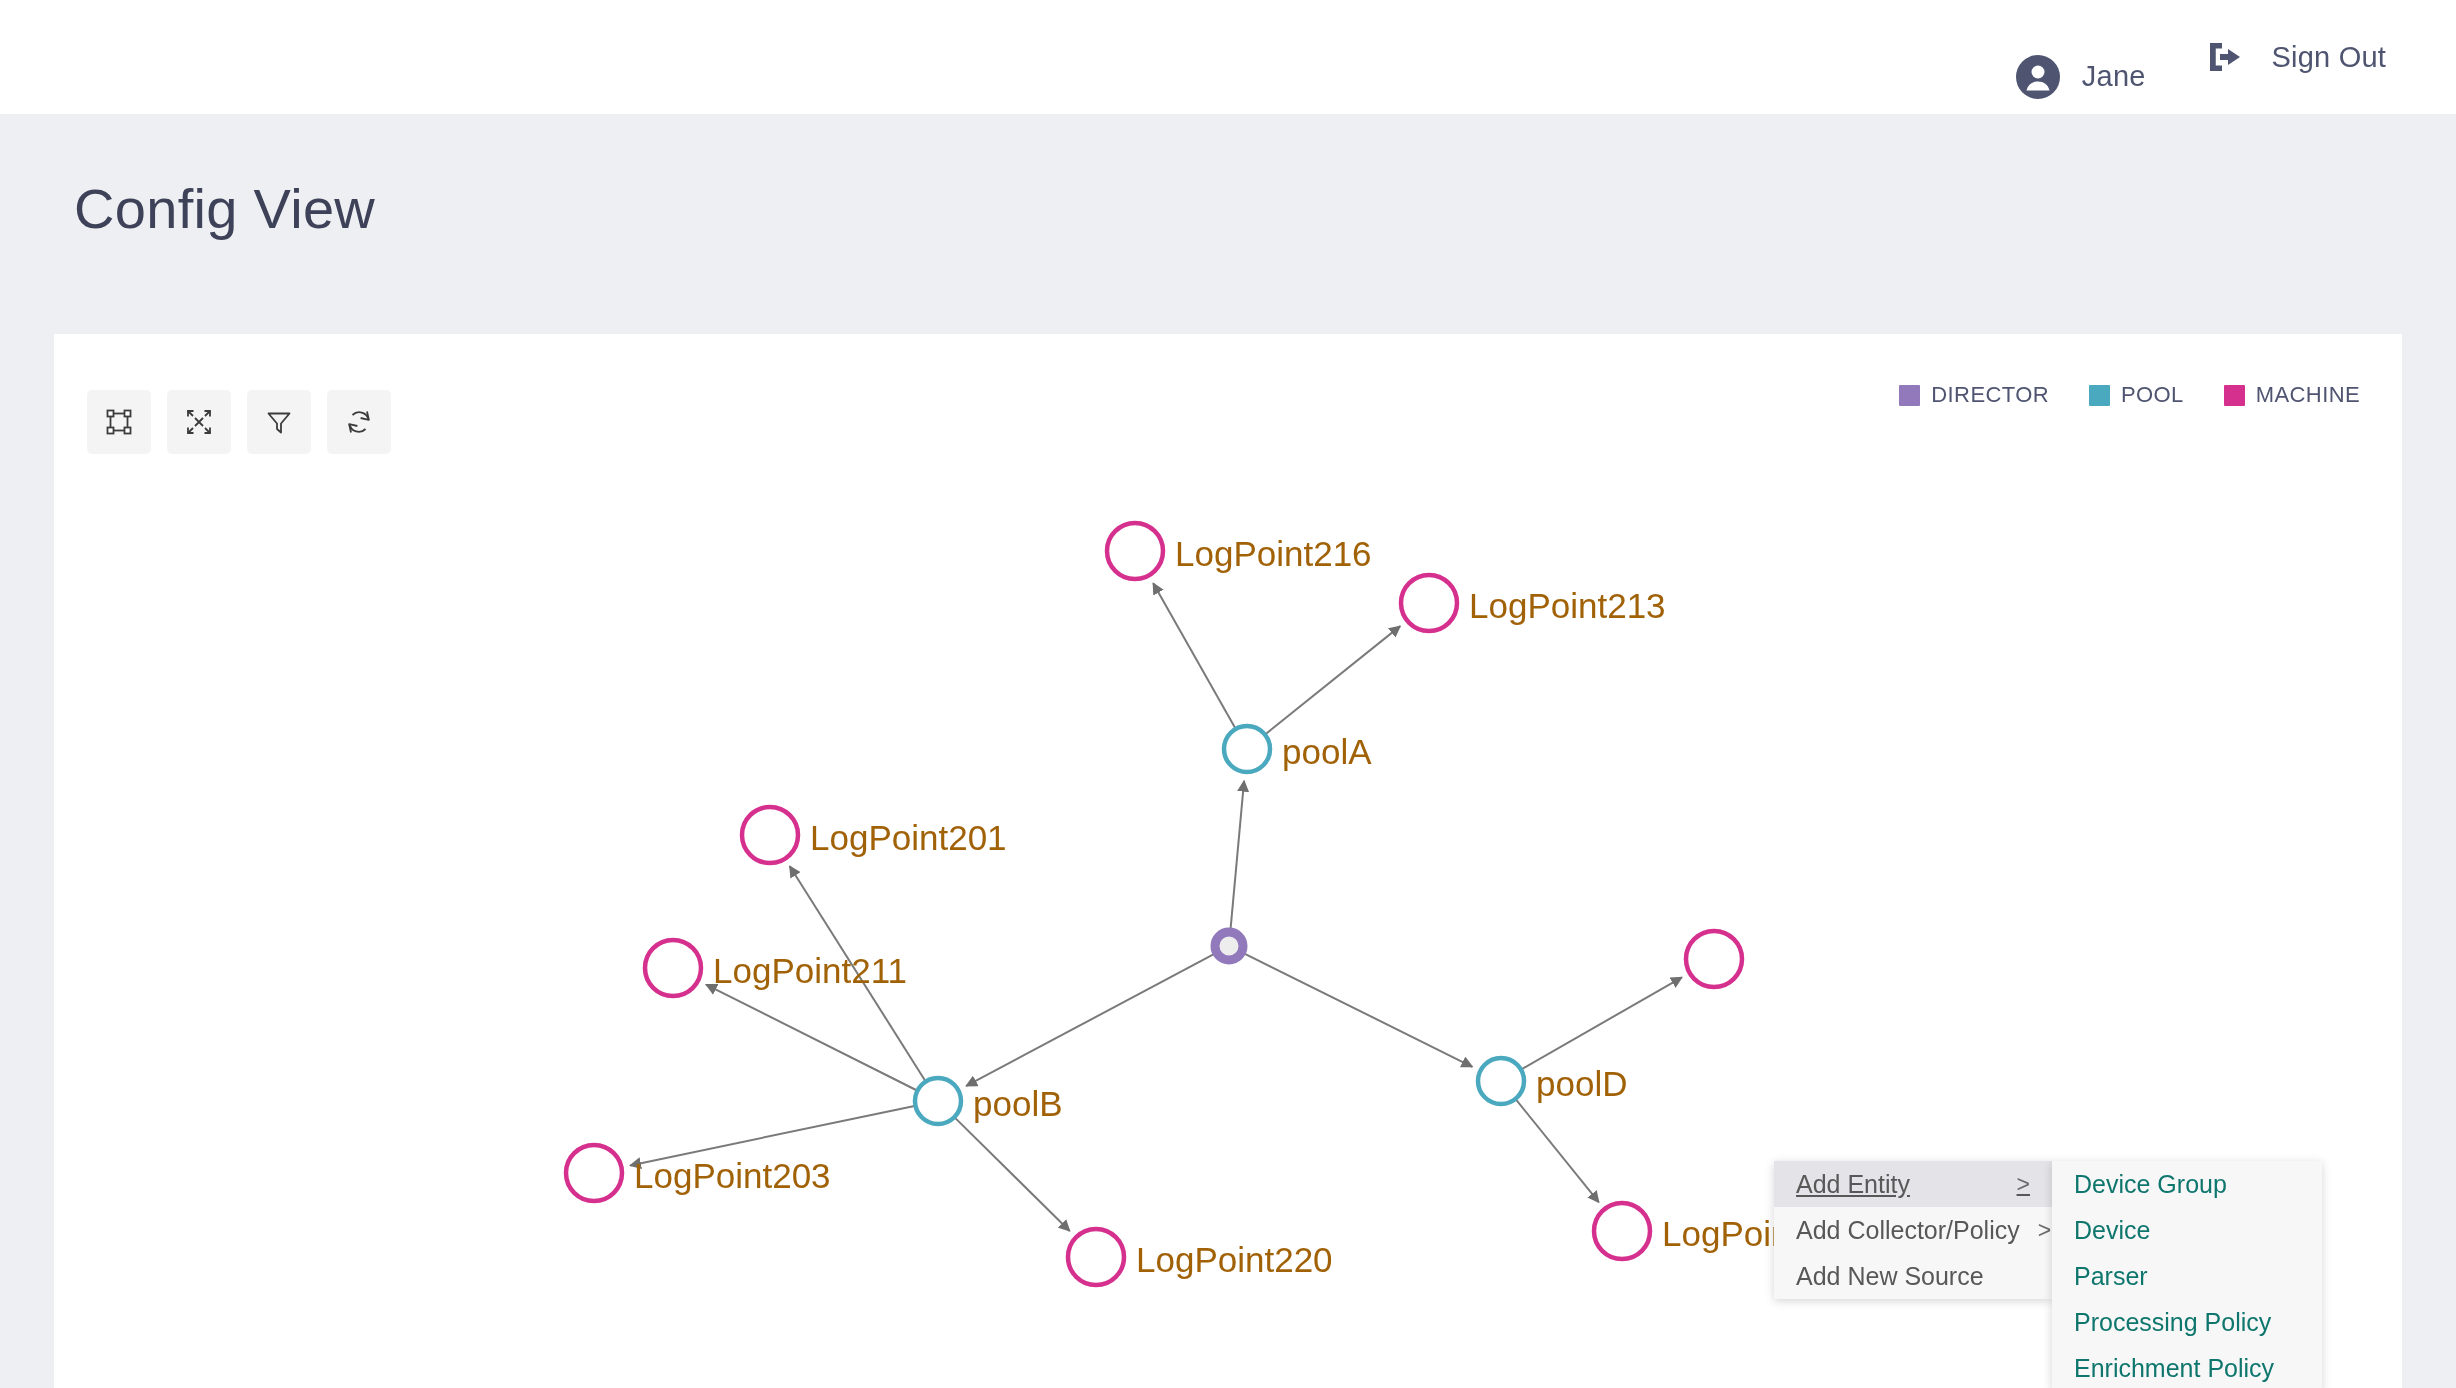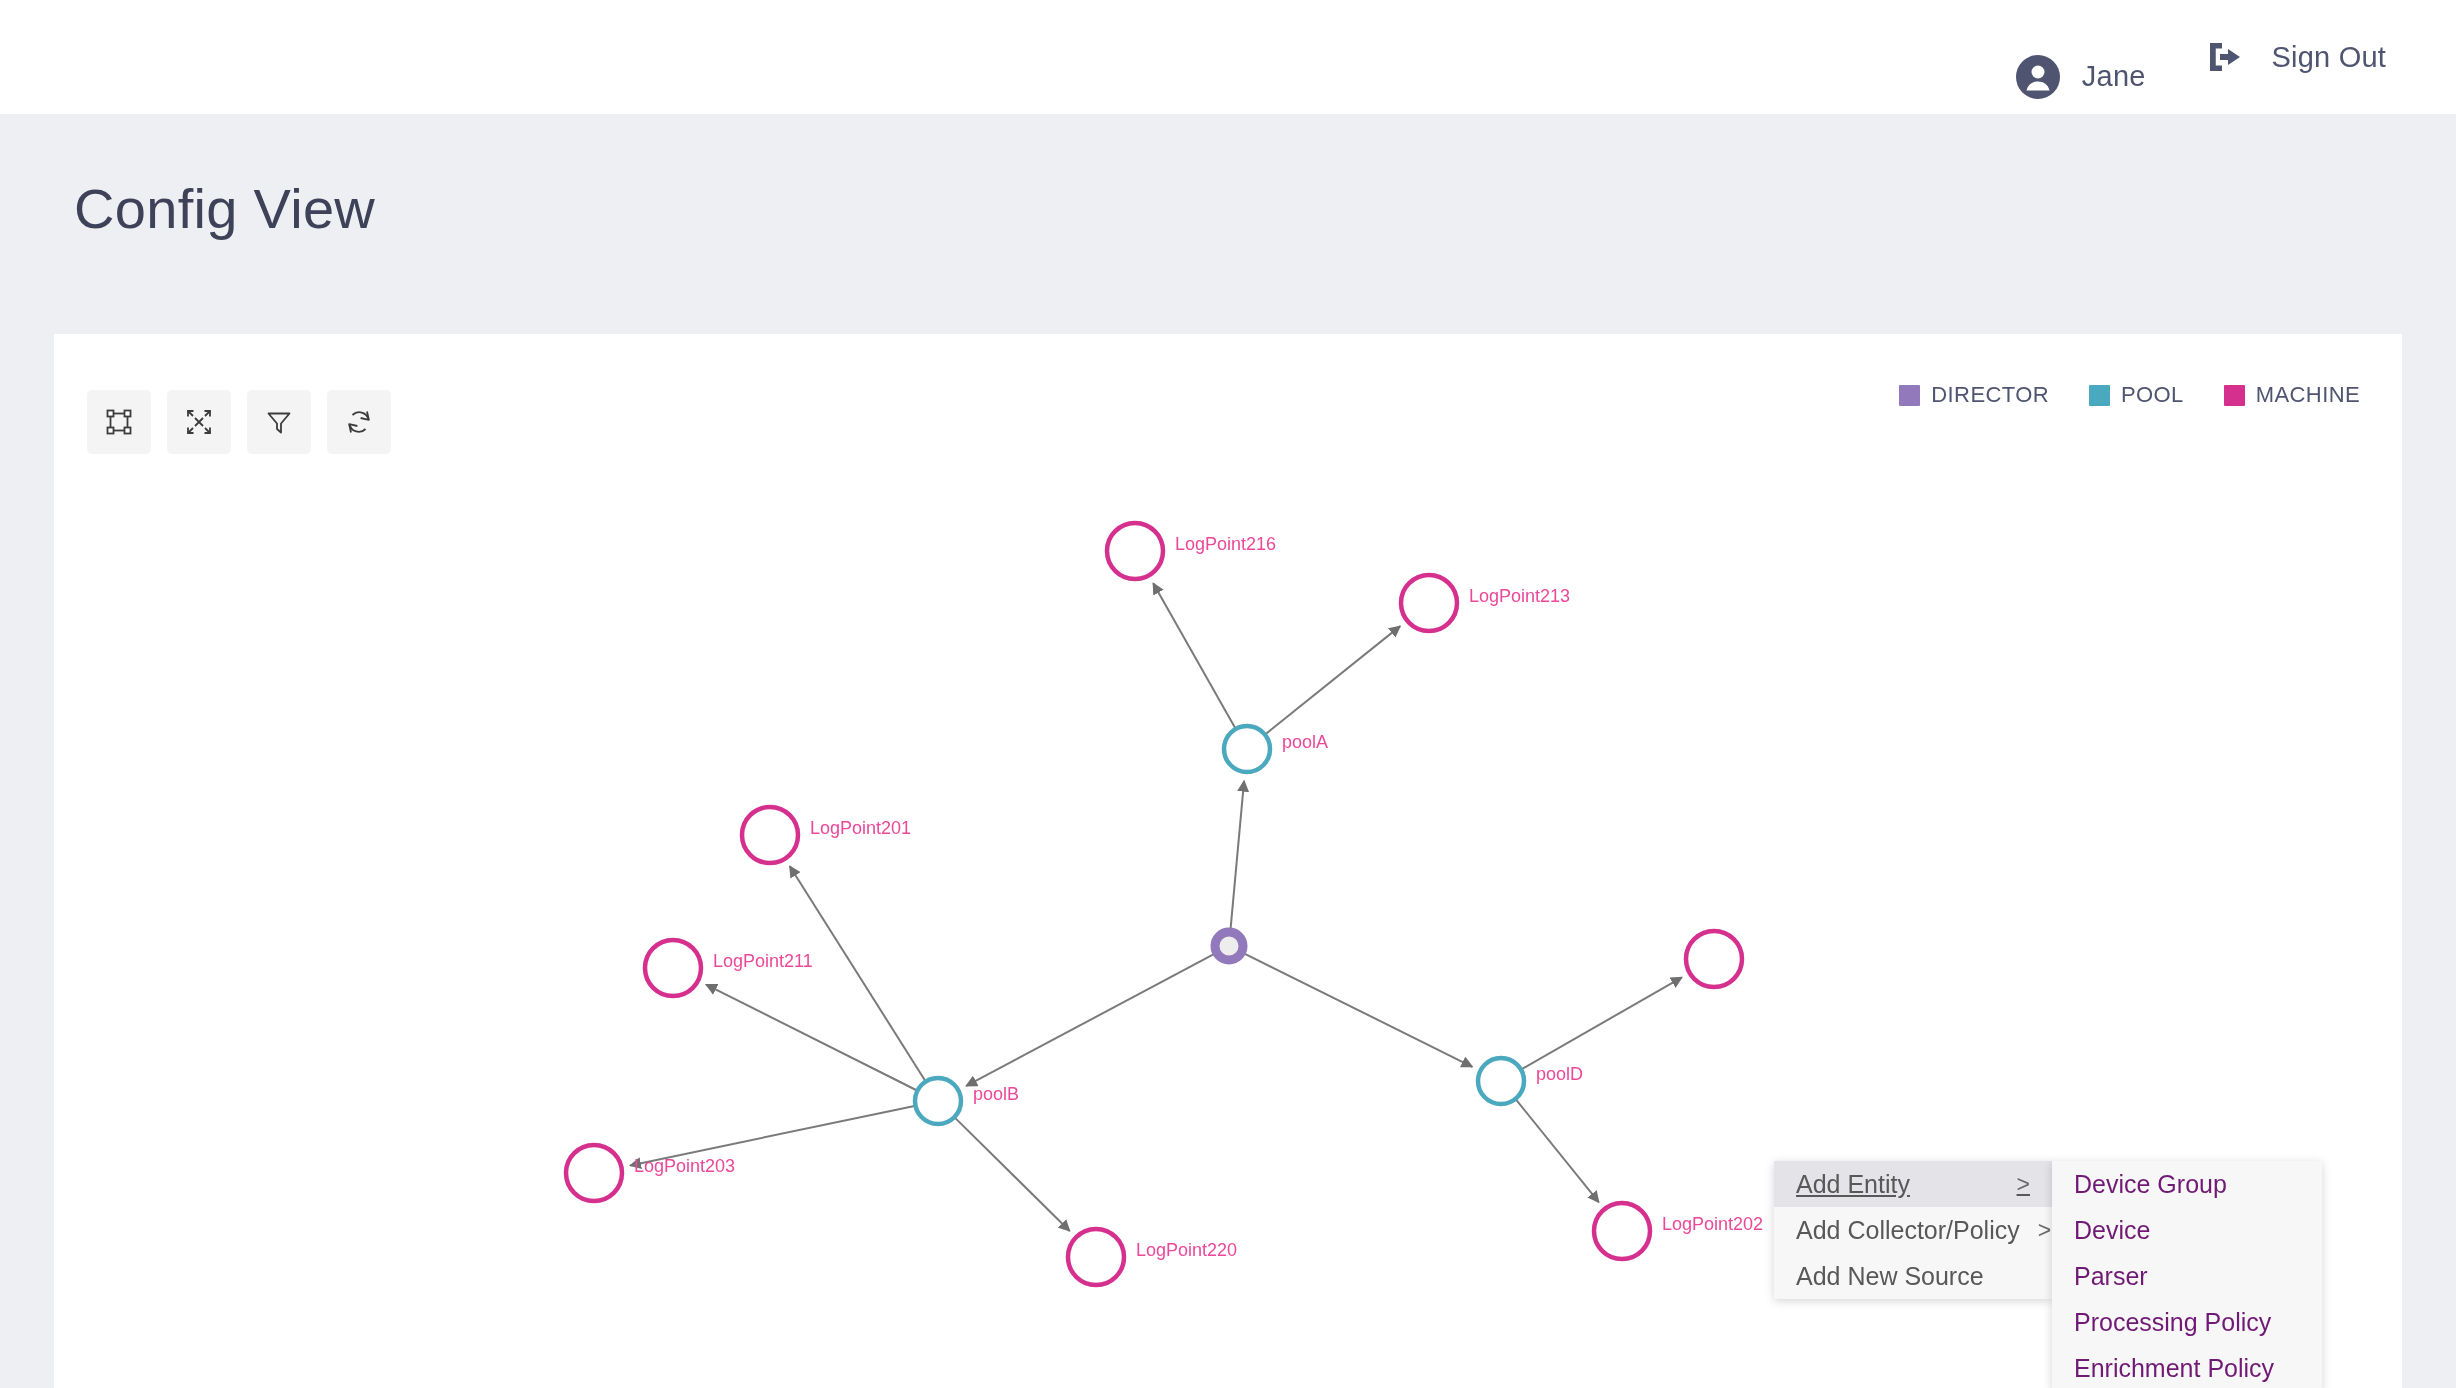--- a/index.html
+++ b/index.html
@@ -88,22 +88,22 @@
   }
 
   
   #graph-canvas {
     position: absolute; left: 0; top: 0;
     width: 2348px; height: 1128px;
     display: block;
   }
   .node-label {
     position: absolute;
-    font-size: 18px;
-    color: #ec4899;
+    font-size: 35px;
+    color: #a16207;
     white-space: nowrap;
     pointer-events: none;
   }
 
   
   #ctx-menu {
     position: absolute;
     left: 1720px; top: 827px;
     width: 278px;
     background: #f7f7f7;
@@ -130,21 +130,21 @@
     width: 270px;
     background: #f7f7f7;
     box-shadow: 0 2px 9px rgba(0,0,0,.17);
     z-index: 41;
   }
   .sub-item {
     height: 46px;
     display: flex; align-items: center;
     padding: 0 22px;
     font-size: 25px;
-    color: #701a75;
+    color: #0f766e;
     cursor: pointer;
     white-space: nowrap;
   }
 </style>
 </head>
 <body>
 
 <div id="topbar">
 
   <div class="hdr-group" id="user-group">

